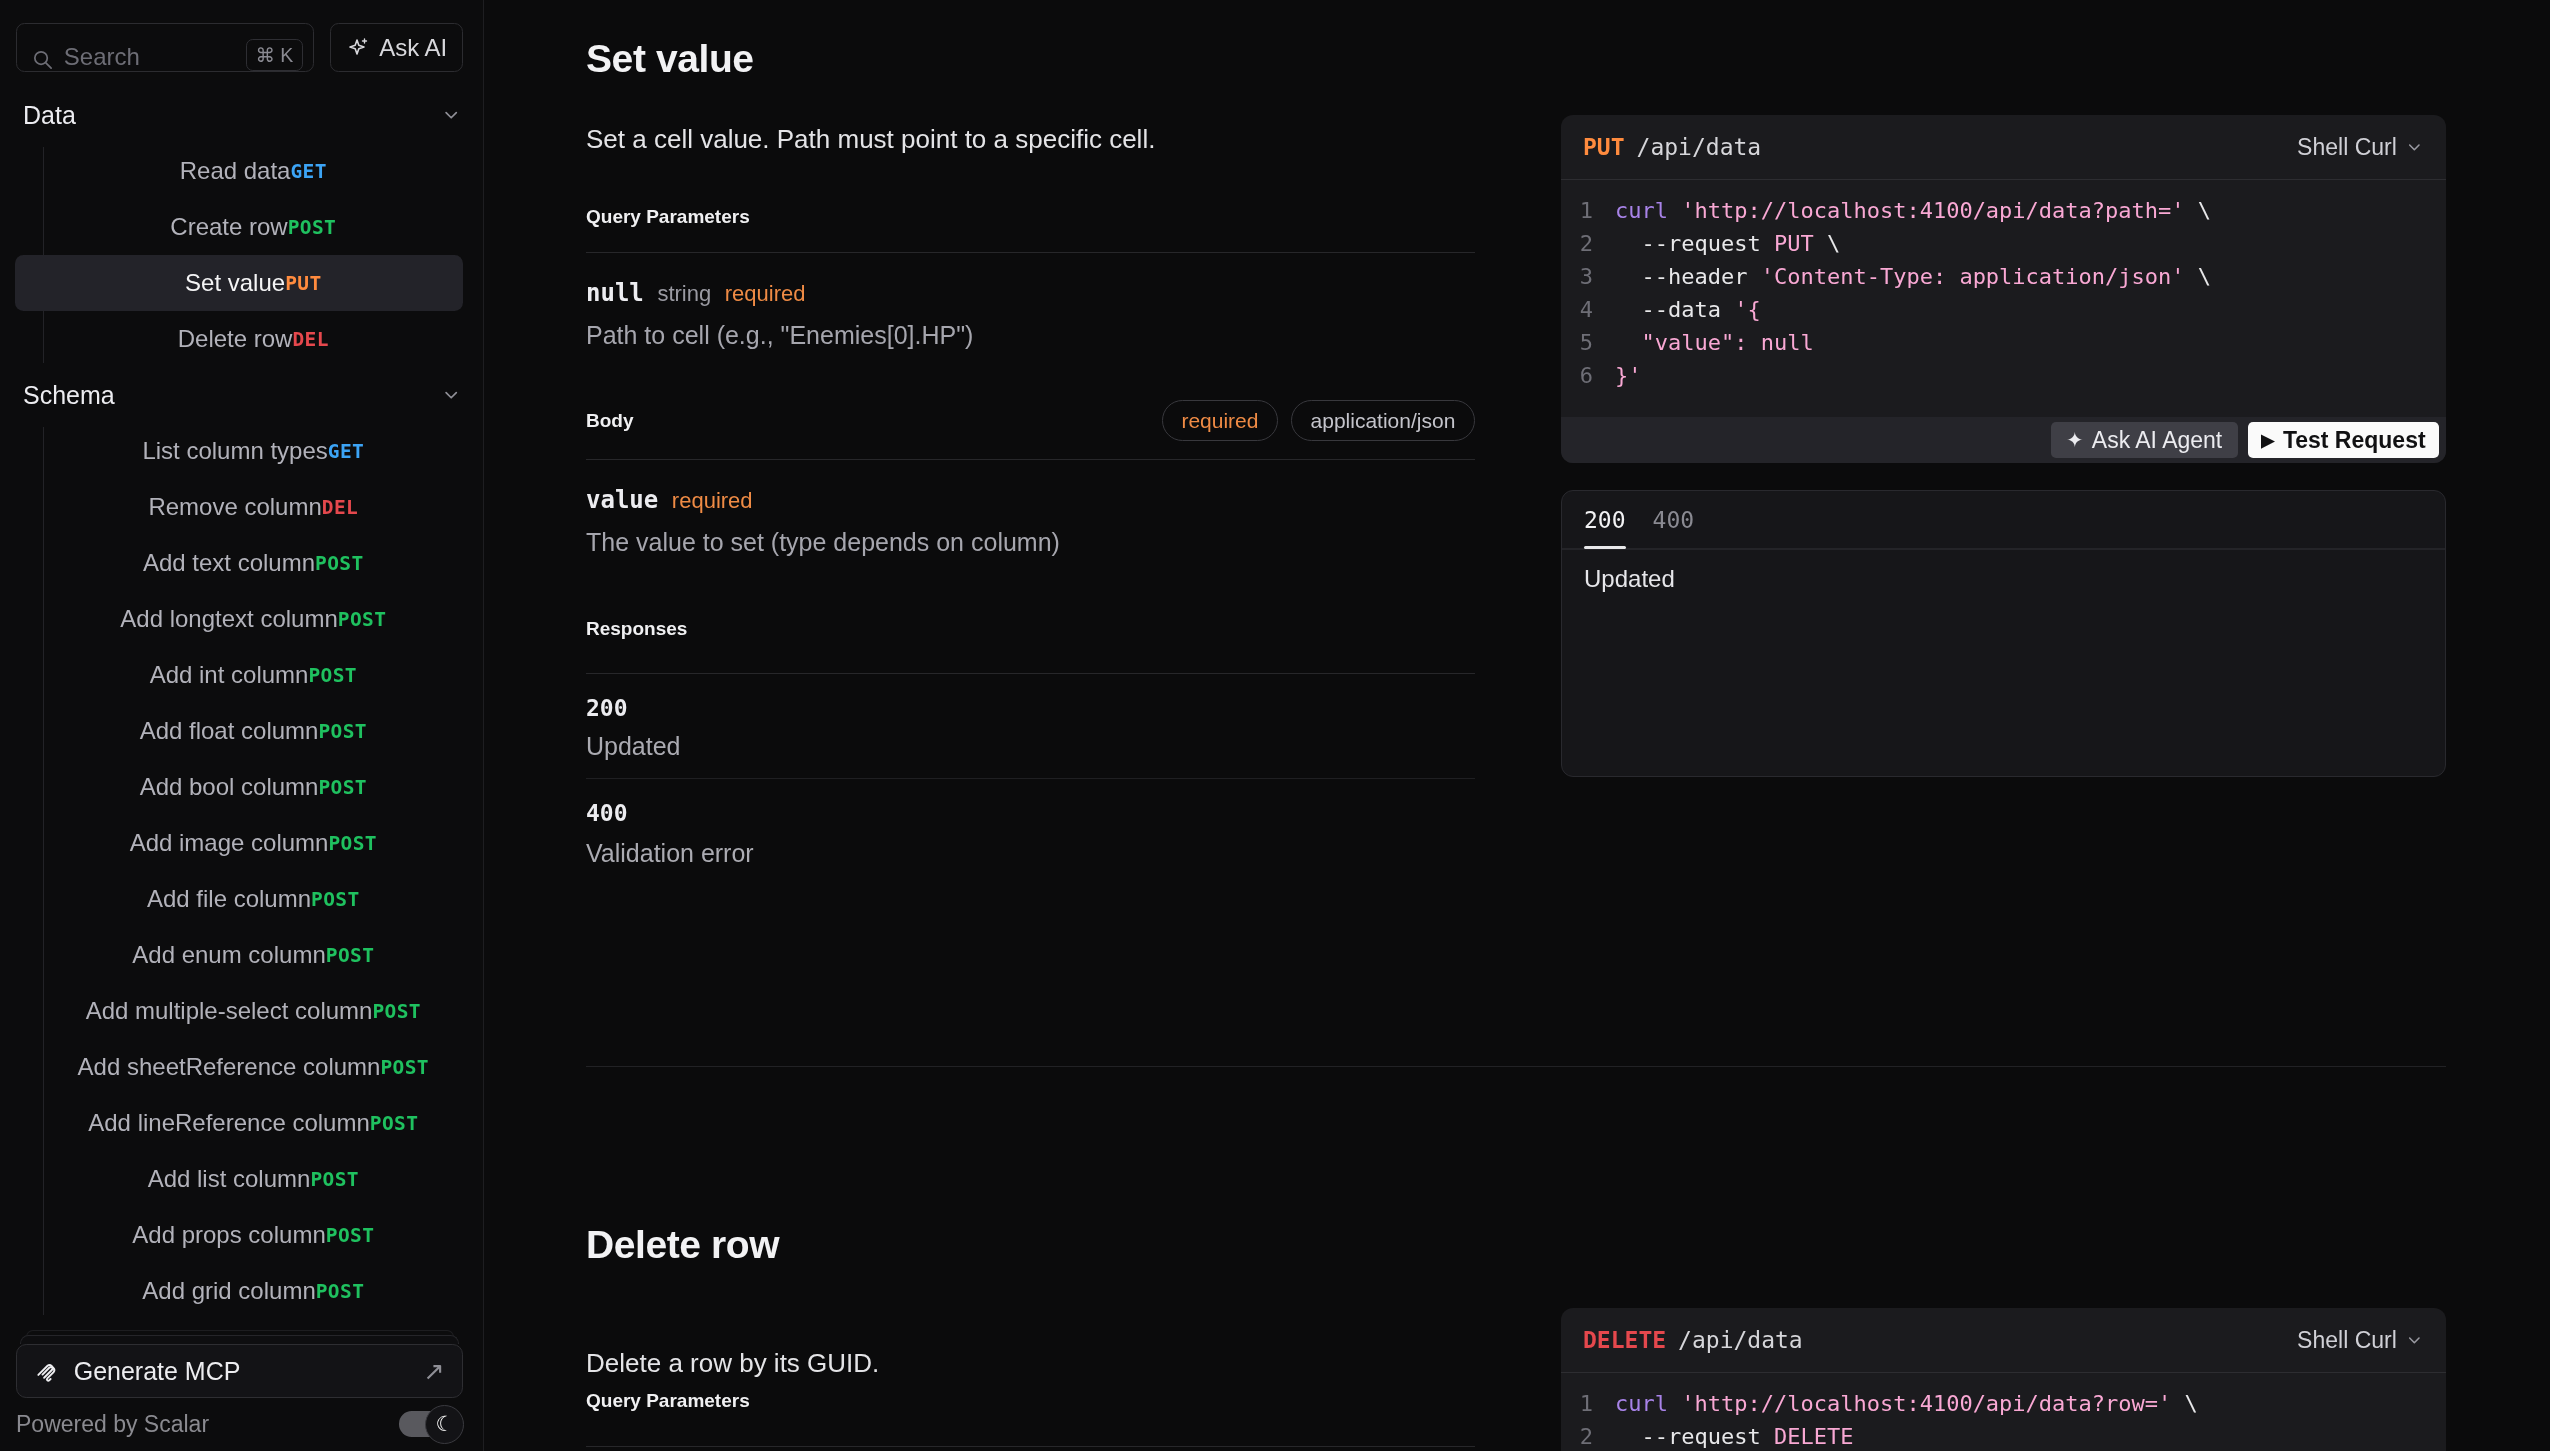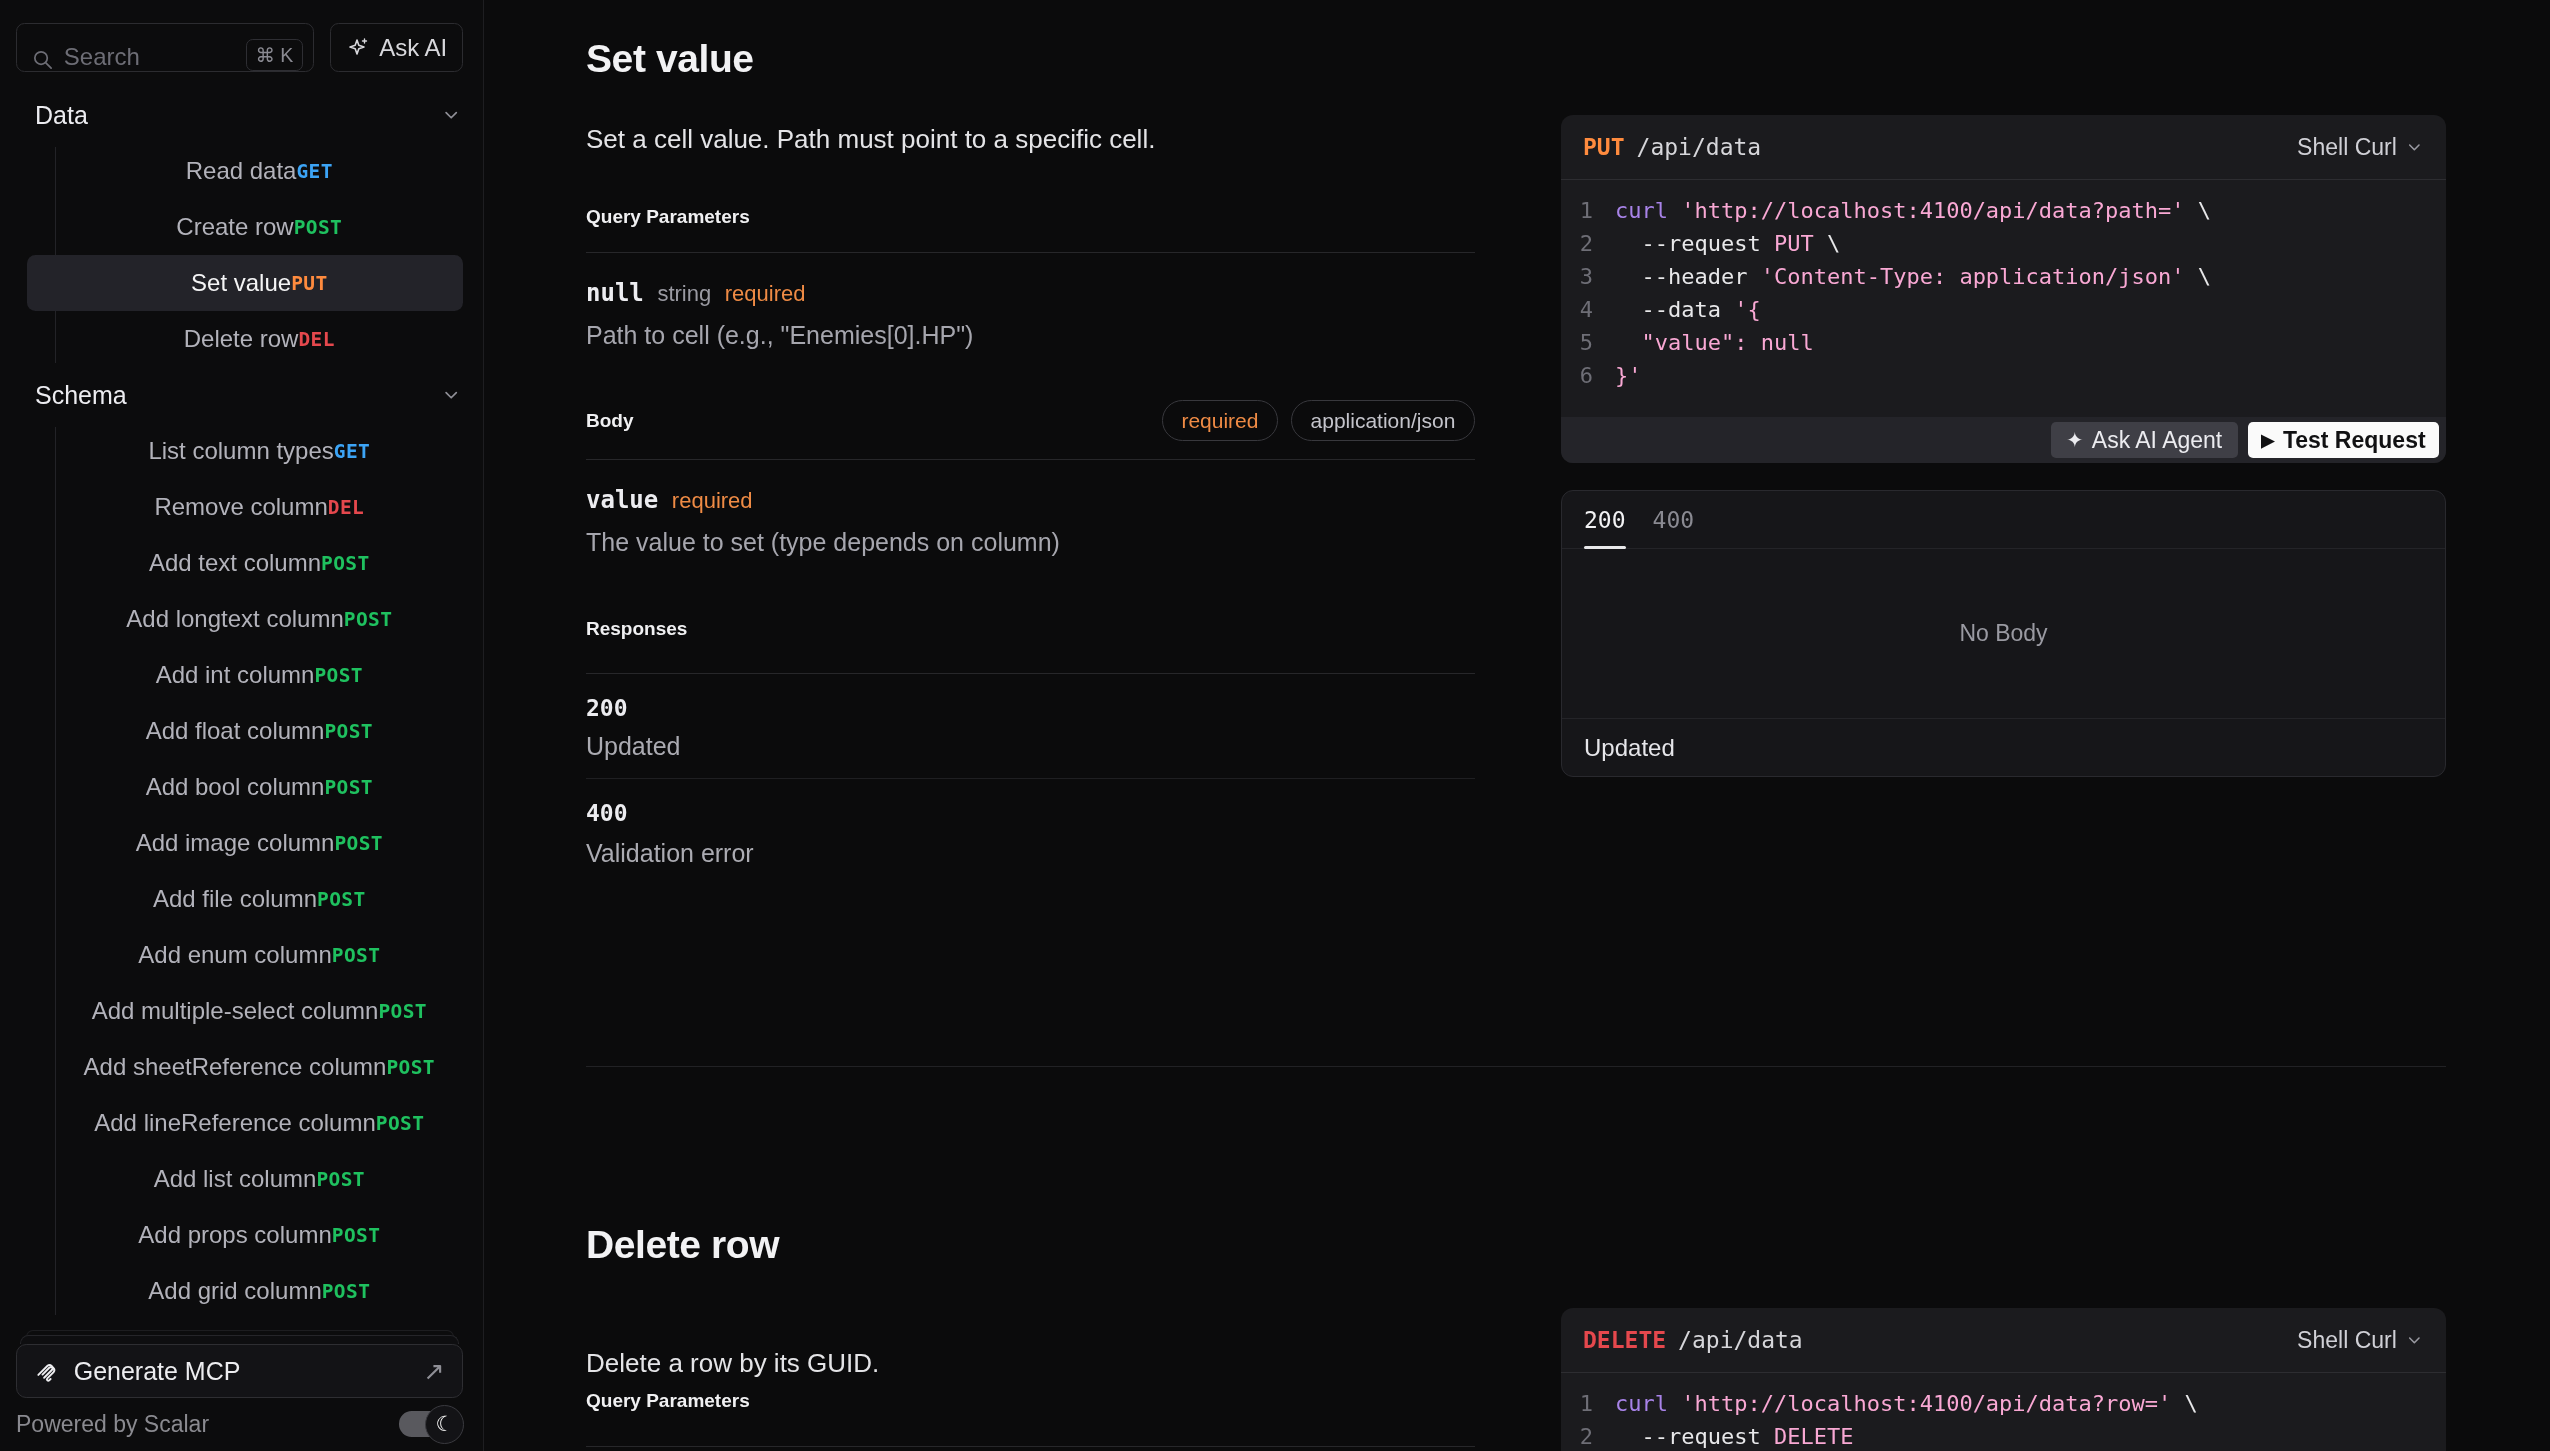--- a/index.html
+++ b/index.html
@@ -27,21 +27,21 @@
     border:0.8px solid #2e2e33; border-radius:6.8px; padding:3.4px 8.5px;
     font-size:19.5px; color:#8a8a92; white-space:nowrap;
   }
   .askai-btn {
     position:absolute; left:330px; top:23px; width:133px; height:49px;
     border:0.8px solid #2c2c30; border-radius:8.5px; background:transparent;
     display:flex; align-items:center; justify-content:center; gap:9.3px;
     font-size:24px; color:#d8d8dc; cursor:pointer;
     font-family:"Liberation Sans", sans-serif;
   }
-  .sidebar-nav { position:absolute; left:0; top:87px; right:0;padding-left:12px; }
+  .sidebar-nav { position:absolute; left:0; top:87px; right:0; }
   .side-header {
     height:56px; display:flex; align-items:center; justify-content:space-between;
     padding:0 22px 0 23px; cursor:pointer;
   }
   .side-header-label { font-size:25px; color:#ececf0; font-weight:500; }
   .side-items { position:relative; }
   .guide { position:absolute; left:43px; top:4.2px; bottom:4.2px; width:0.8px; background:#232327; }
   .side-item {
     height:56px; margin:0 20.4px 0 15.3px; padding:0 15.3px 0 44px;
     border-radius:8.5px; display:flex; align-items:center; justify-content:center;
@@ -424,21 +424,20 @@
         <span>Test Request</span>
       </button>
     </div>
   </section>
 
   <section class="resp-panel">
     <div class="resp-tabs" id="resp-tabs">
         <span class="tab active">200</span>
         <span class="tab">400</span>
       </div>
-    <div class="resp-empty">No Body</div>
     <div class="resp-footer">Updated</div>
   </section>
 
   <section class="panel" style="top:1308px; height:204px;">
     <div class="panel-header">
       <span class="panel-method delete mono">DELETE</span>
       <span class="panel-path mono">/api/data</span>
       <div class="lang-select">
         <span>Shell Curl</span>
         <svg class="icon-svg" width="18.7" height="18.7" viewBox="0 0 24 24" fill="none">

